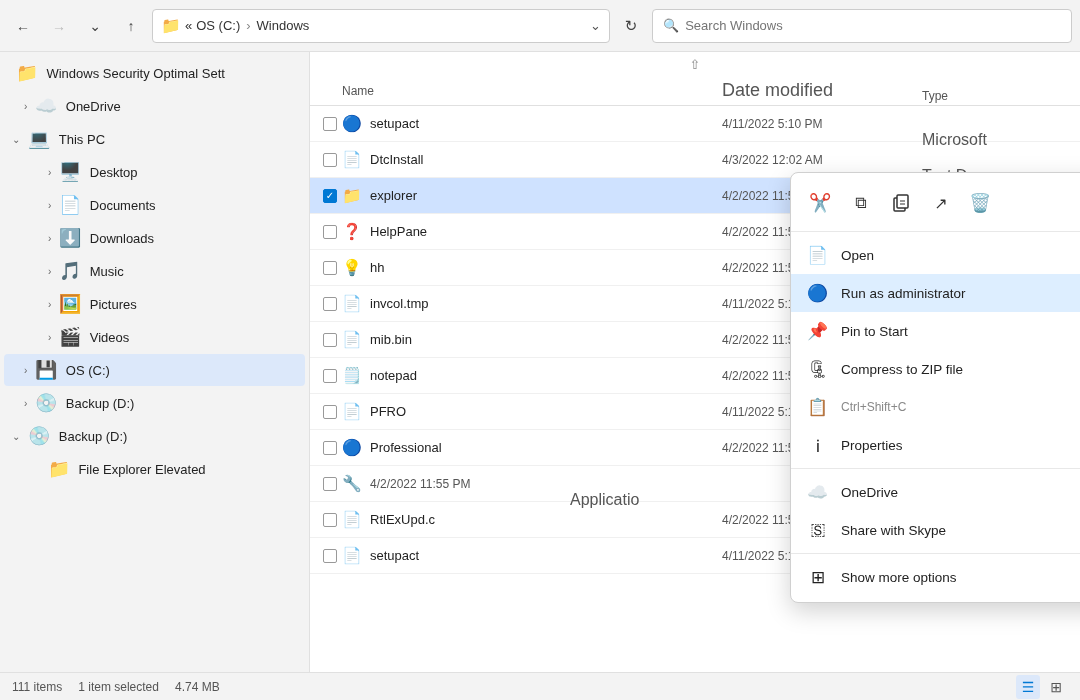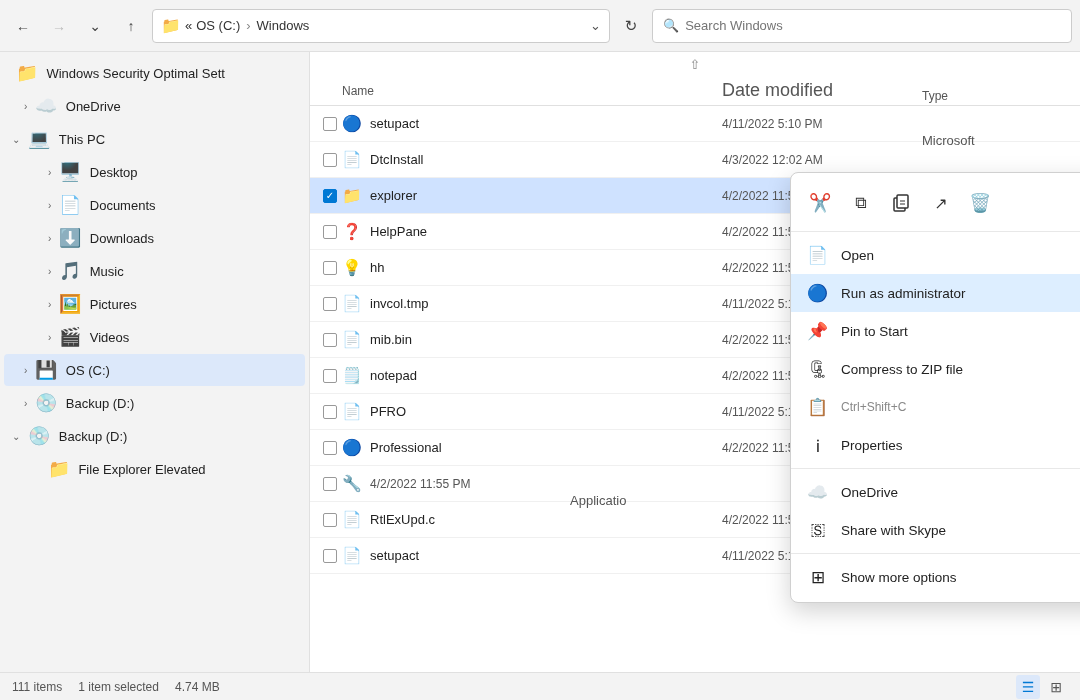--- a/index.html
+++ b/index.html
@@ -134,21 +134,21 @@
       width: 14px; height: 14px;
       border: 1px solid #999;
       border-radius: 2px;
       display: flex; align-items: center; justify-content: center;
       background: #fff;
     }
     .checkbox.checked { background: #0078d4; border-color: #0078d4; color: #fff; font-size: 10px; }
     .file-icon { width: 28px; font-size: 16px; }
     .file-name { flex: 1; font-size: 13px; color: #222; }
     .file-date { width: 200px; font-size: 12px; color: #555; }
-    .file-type { width: 150px; font-size: 13px; color: #555; margin-top: 33px; }
+    .file-type { width: 150px; font-size: 16px; color: #555; margin-top: 33px; }
 
     
     .context-menu {
       position: absolute;
       top: 120px;
       left: 480px;
       width: 370px;
       background: #fff;
       border: 1px solid #d0d0d0;
       border-radius: 8px;

